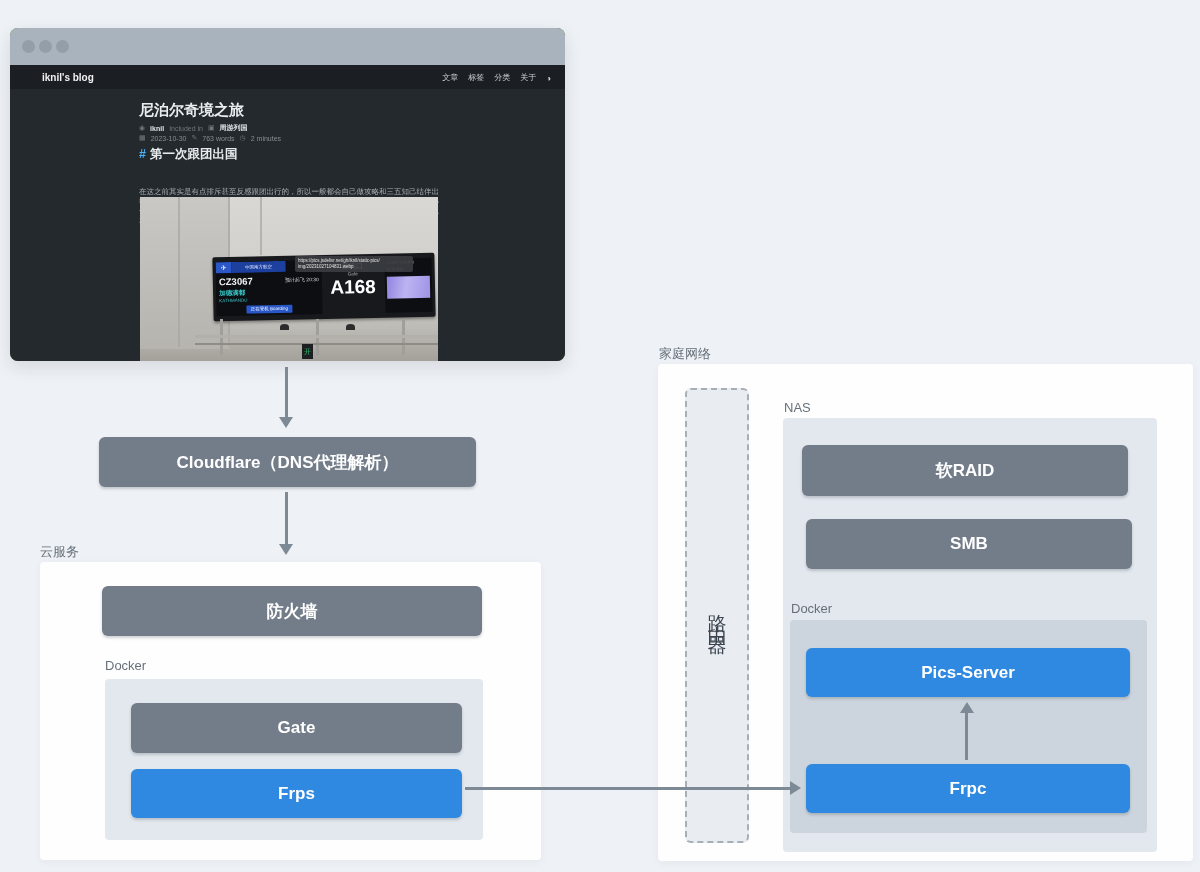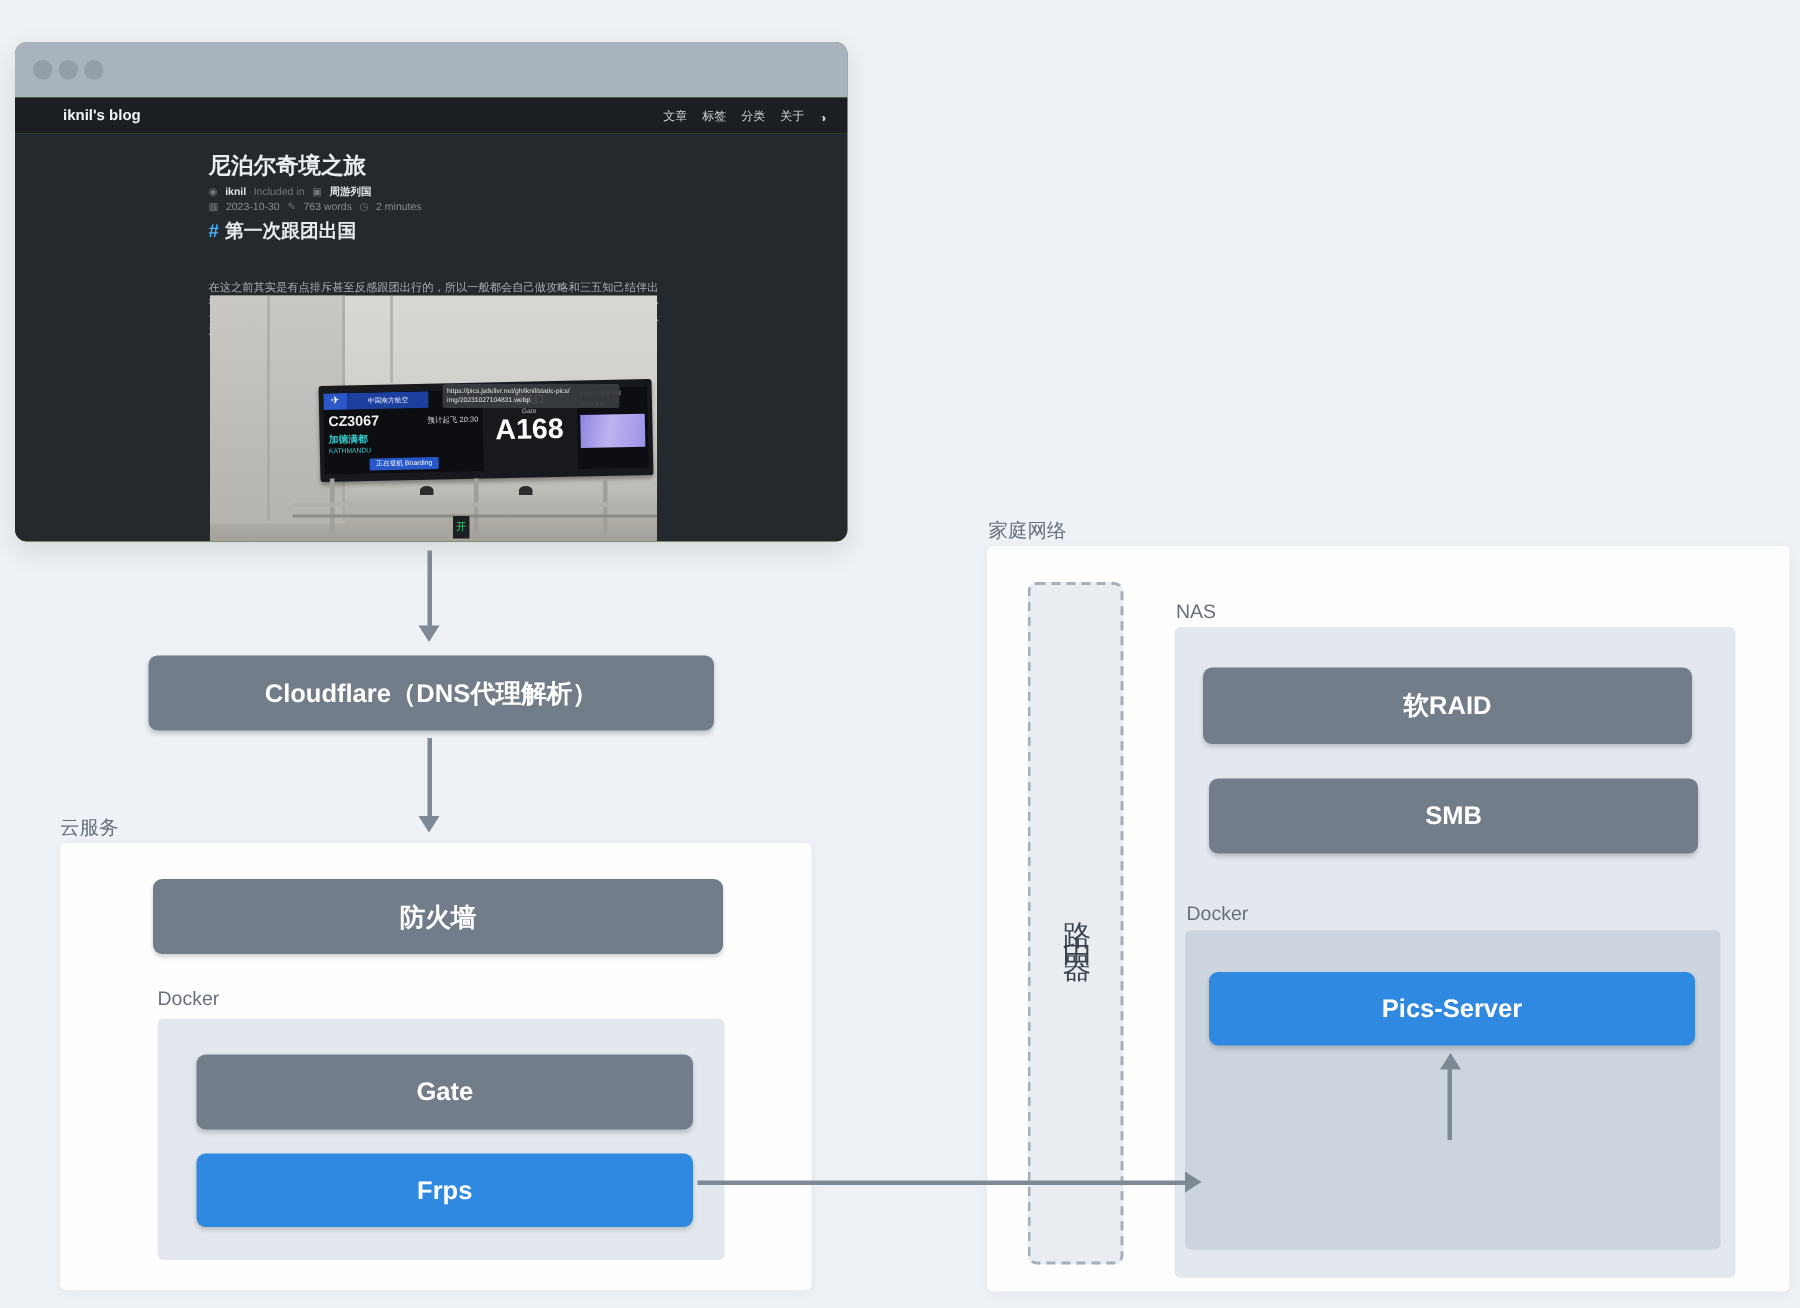--- a/index.html
+++ b/index.html
@@ -212,20 +212,21 @@
     <div class="abs router" style="left:27px;top:24px;width:64px;height:455px;">
       <span>路由器</span>
     </div>
     <div class="abs glabel" style="left:126px;top:36px;">NAS</div>
     <div class="abs lcontainer" style="left:125px;top:54px;width:374px;height:434px;">
       <div class="abs node node-gray" style="left:19px;top:27px;width:326px;height:51px;">软RAID</div>
       <div class="abs node node-gray" style="left:23px;top:101px;width:326px;height:50px;">SMB</div>
       <div class="abs glabel" style="left:8px;top:183px;">Docker</div>
       <div class="abs dcontainer" style="left:7px;top:202px;width:357px;height:213px;">
         <div class="abs node node-blue" style="left:16px;top:28px;width:324px;height:49px;">Pics-Server</div>
+        <div class="abs node node-blue" style="left:16px;top:144px;width:324px;height:49px;">Frpc</div>
         <div class="abs ahead up" style="left:170px;top:82px;"></div>
         <div class="abs aline" style="left:175px;top:92px;width:3px;height:48px;"></div>
       </div>
     </div>
   </div>
 
   <div class="abs aline" style="left:465px;top:787px;width:326px;height:3px;"></div>
   <div class="abs ahead right" style="left:790px;top:781px;"></div>
 
 </div>

